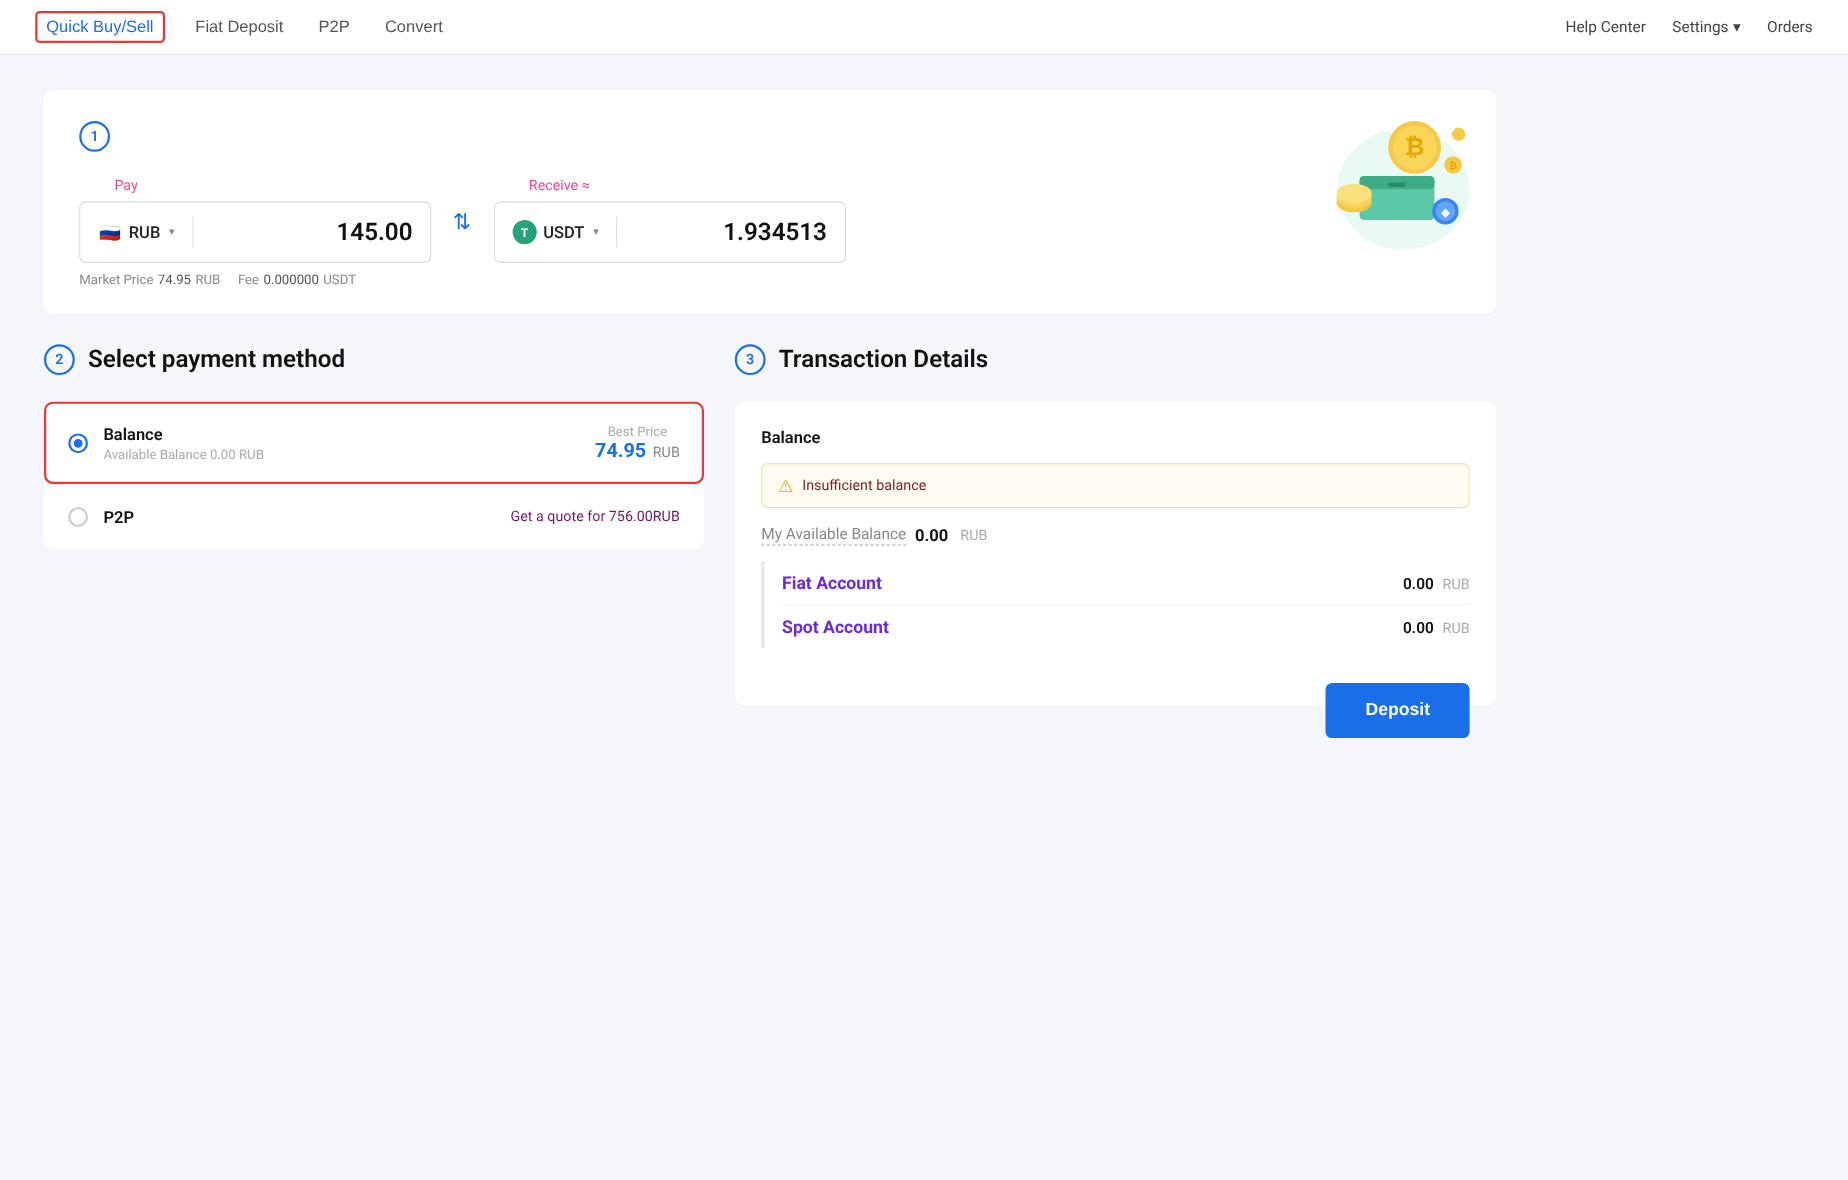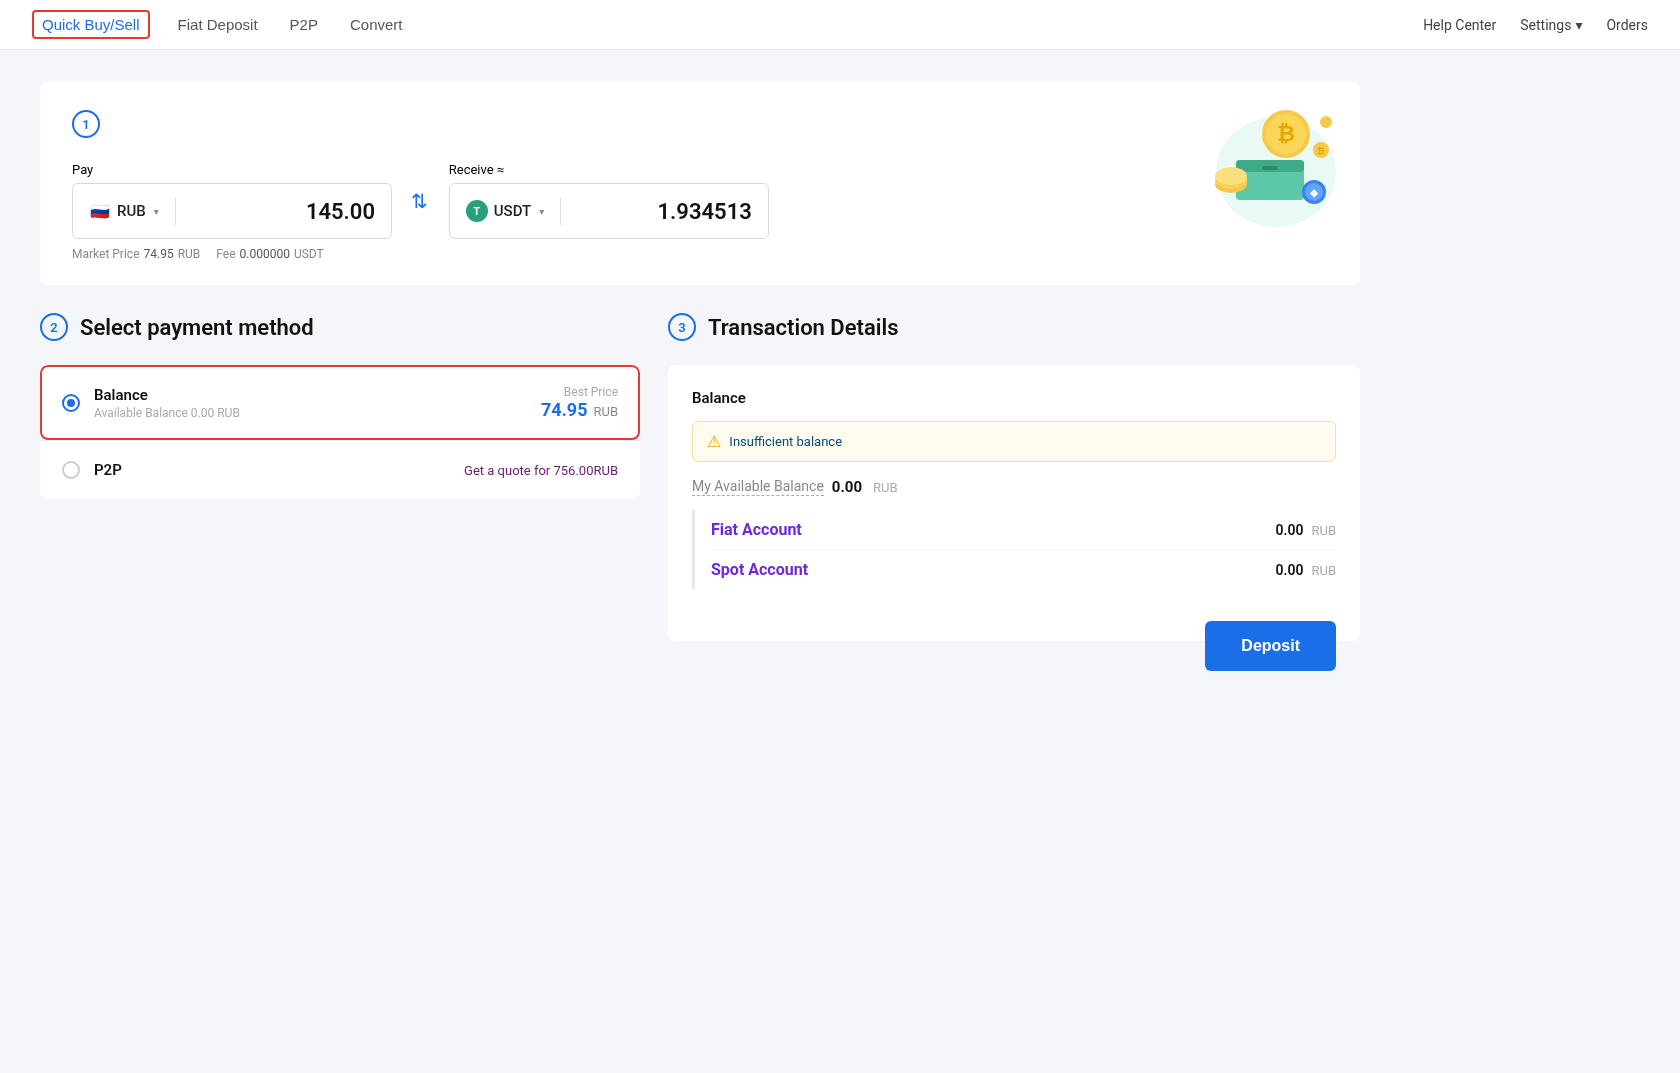--- a/index.html
+++ b/index.html
@@ -108,21 +108,22 @@
       margin-top: 8px;
     }
 
     .field-group {
       display: flex;
       flex-direction: column;
       gap: 6px;
     }
     .field-label {
       font-size: 13px;
-      color: #000000;
+      color: #ec4899;
+      margin-left: 32px;
     }
     .currency-input {
       display: flex;
       align-items: center;
       border: 1px solid #d9d9d9;
       border-radius: 6px;
       padding: 0 16px;
       height: 56px;
       width: 320px;
       gap: 8px;
@@ -274,21 +275,21 @@
       font-weight: 600;
       color: #111;
     }
     .option-sub {
       font-size: 12px;
       color: #aaa;
       margin-top: 2px;
     }
 
     .option-price {
-      text-align: right;
+      text-align: center;
     }
     .best-price-label {
       font-size: 12px;
       color: #aaa;
     }
     .best-price-value {
       font-size: 18px;
       font-weight: 700;
       color: #1a6fe8;
     }
@@ -328,21 +329,21 @@
       align-items: center;
       gap: 8px;
       margin-bottom: 16px;
     }
     .warn-icon {
       color: #f0a500;
       font-size: 16px;
     }
     .insufficient-text {
       font-size: 13px;
-      color: #0c4a6e;
+      color: #7f1d1d;
     }
 
     .balance-row {
       display: flex;
       align-items: center;
       gap: 8px;
       margin-bottom: 14px;
     }
     .balance-label {
       font-size: 14px;

